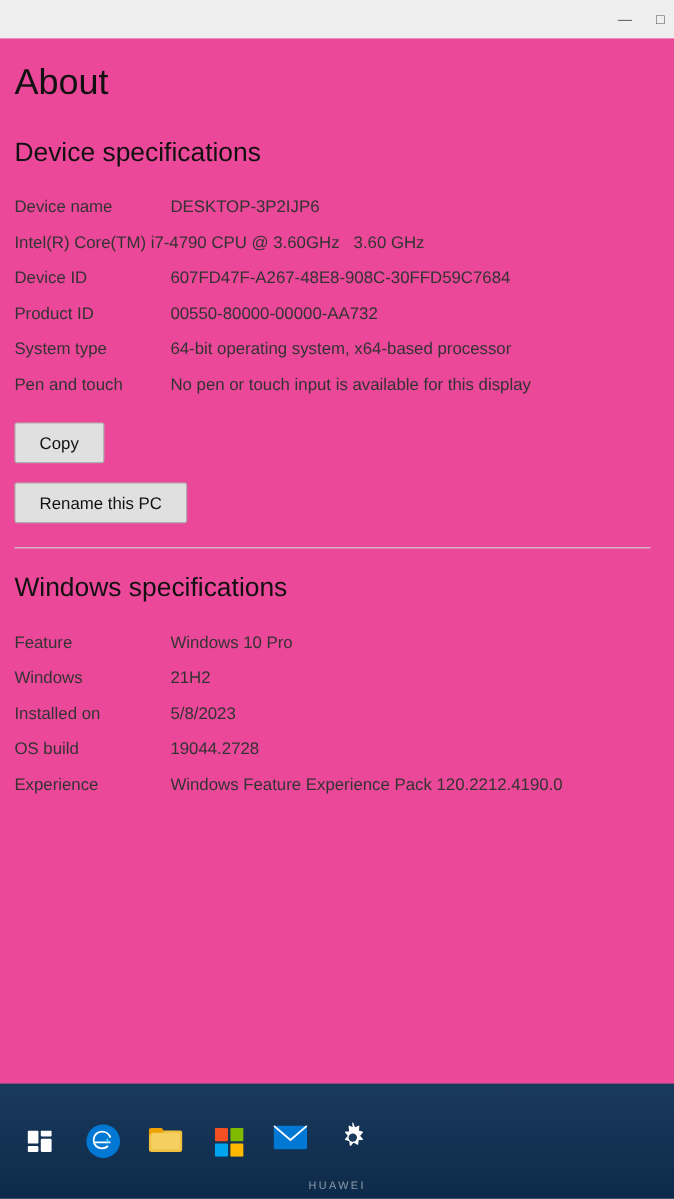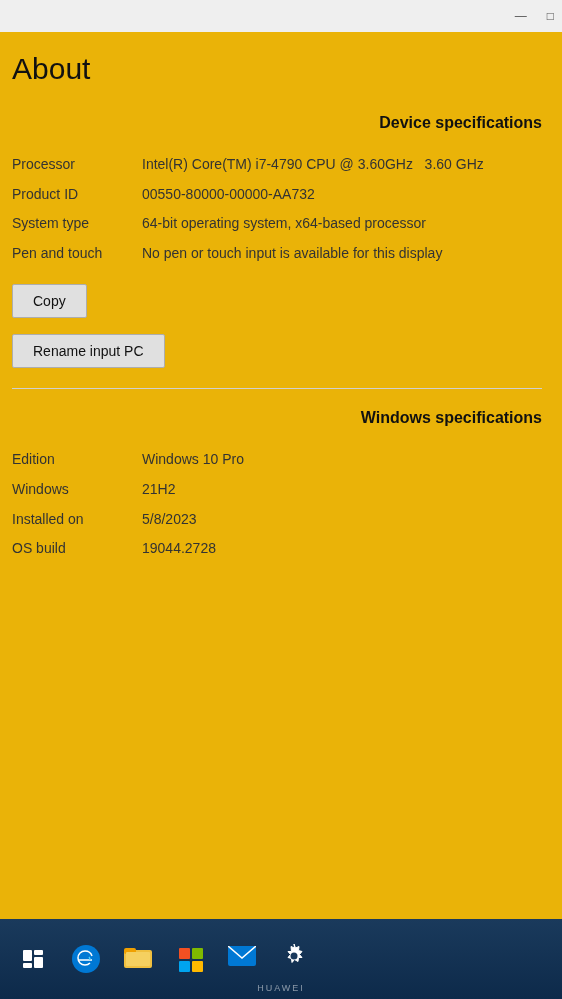--- a/index.html
+++ b/index.html
@@ -43,40 +43,39 @@
       cursor: pointer;
       line-height: 1;
     }
 
     .content-area {
       position: absolute;
       top: 32px;
       left: 0;
       right: 0;
       bottom: 80px;
-      background-color: #eab308;
+      background-color: #ec4899;
       padding: 20px 20px 20px 8px;
       overflow-y: auto;
     }
 
     .page-title {
       font-size: 30px;
       font-weight: 300;
       color: #111;
       margin-bottom: 28px;
       padding-left: 4px;
     }
 
     .section-title {
-      font-size: 16px;
-      font-weight: 700;
+      font-size: 22px;
+      font-weight: 400;
       color: #111;
       margin-bottom: 18px;
       padding-left: 4px;
-      text-align: right;
     }
 
     .specs-table {
       width: 100%;
       margin-bottom: 16px;
     }
 
     .spec-row {
       display: flex;
       padding: 5px 4px;
@@ -123,21 +122,21 @@
       height: 1px;
       background: #d0d0d0;
       margin: 20px 0 20px 4px;
     }
 
     .taskbar {
       position: absolute;
       bottom: 0;
       left: 0;
       right: 0;
-      height: 80px;
+      height: 96px;
       background: linear-gradient(to bottom, #1a3a5c, #0d2a4a);
       display: flex;
       align-items: center;
       padding: 0 10px;
       gap: 4px;
     }
 
     .taskbar-icon {
       width: 48px;
       height: 48px;
@@ -200,27 +199,34 @@
 
   <div class="content-area">
 
     <h1 class="page-title">About</h1>
 
     <div>
       <h2 class="section-title">Device specifications</h2>
 
       <div class="specs-table">
 
-
-        <div class="spec-row">
-          <span class="spec-label">Processor</span>
+        <div class="spec-row">
+          <span class="spec-label">Device name</span>
+          <span class="spec-value">DESKTOP-3P2IJP6</span>
+        </div>
+
+        <div class="spec-row">
           <span class="spec-value">Intel(R) Core(TM) i7-4790 CPU @ 3.60GHz&nbsp;&nbsp; 3.60 GHz</span>
         </div>
 
 
+        <div class="spec-row">
+          <span class="spec-label">Device ID</span>
+          <span class="spec-value">607FD47F-A267-48E8-908C-30FFD59C7684</span>
+        </div>
 
         <div class="spec-row">
           <span class="spec-label">Product ID</span>
           <span class="spec-value">00550-80000-00000-AA732</span>
         </div>
 
         <div class="spec-row">
           <span class="spec-label">System type</span>
           <span class="spec-value">64-bit operating system, x64-based processor</span>
         </div>
@@ -230,51 +236,55 @@
           <span class="spec-value">No pen or touch input is available for this display</span>
         </div>
 
       </div>
 
       <div class="button-row">
         <button class="win-button">Copy</button>
       </div>
 
       <div class="button-row">
-        <button class="win-button">Rename input PC</button>
+        <button class="win-button">Rename this PC</button>
       </div>
     </div>
 
     <div class="divider"></div>
 
     <div>
       <h2 class="section-title">Windows specifications</h2>
 
       <div class="specs-table">
 
         <div class="spec-row">
-          <span class="spec-label">Edition</span>
+          <span class="spec-label">Feature</span>
           <span class="spec-value">Windows 10 Pro</span>
         </div>
 
         <div class="spec-row">
           <span class="spec-label">Windows</span>
           <span class="spec-value">21H2</span>
         </div>
 
         <div class="spec-row">
           <span class="spec-label">Installed on</span>
           <span class="spec-value">5/8/2023</span>
         </div>
 
         <div class="spec-row">
           <span class="spec-label">OS build</span>
           <span class="spec-value">19044.2728</span>
         </div>
 
+        <div class="spec-row">
+          <span class="spec-label">Experience</span>
+          <span class="spec-value">Windows Feature Experience Pack 120.2212.4190.0</span>
+        </div>
 
       </div>
     </div>
 
   </div>
 
   <div class="taskbar">
 
     <div class="taskbar-icon">
       <div class="taskview-squares">

